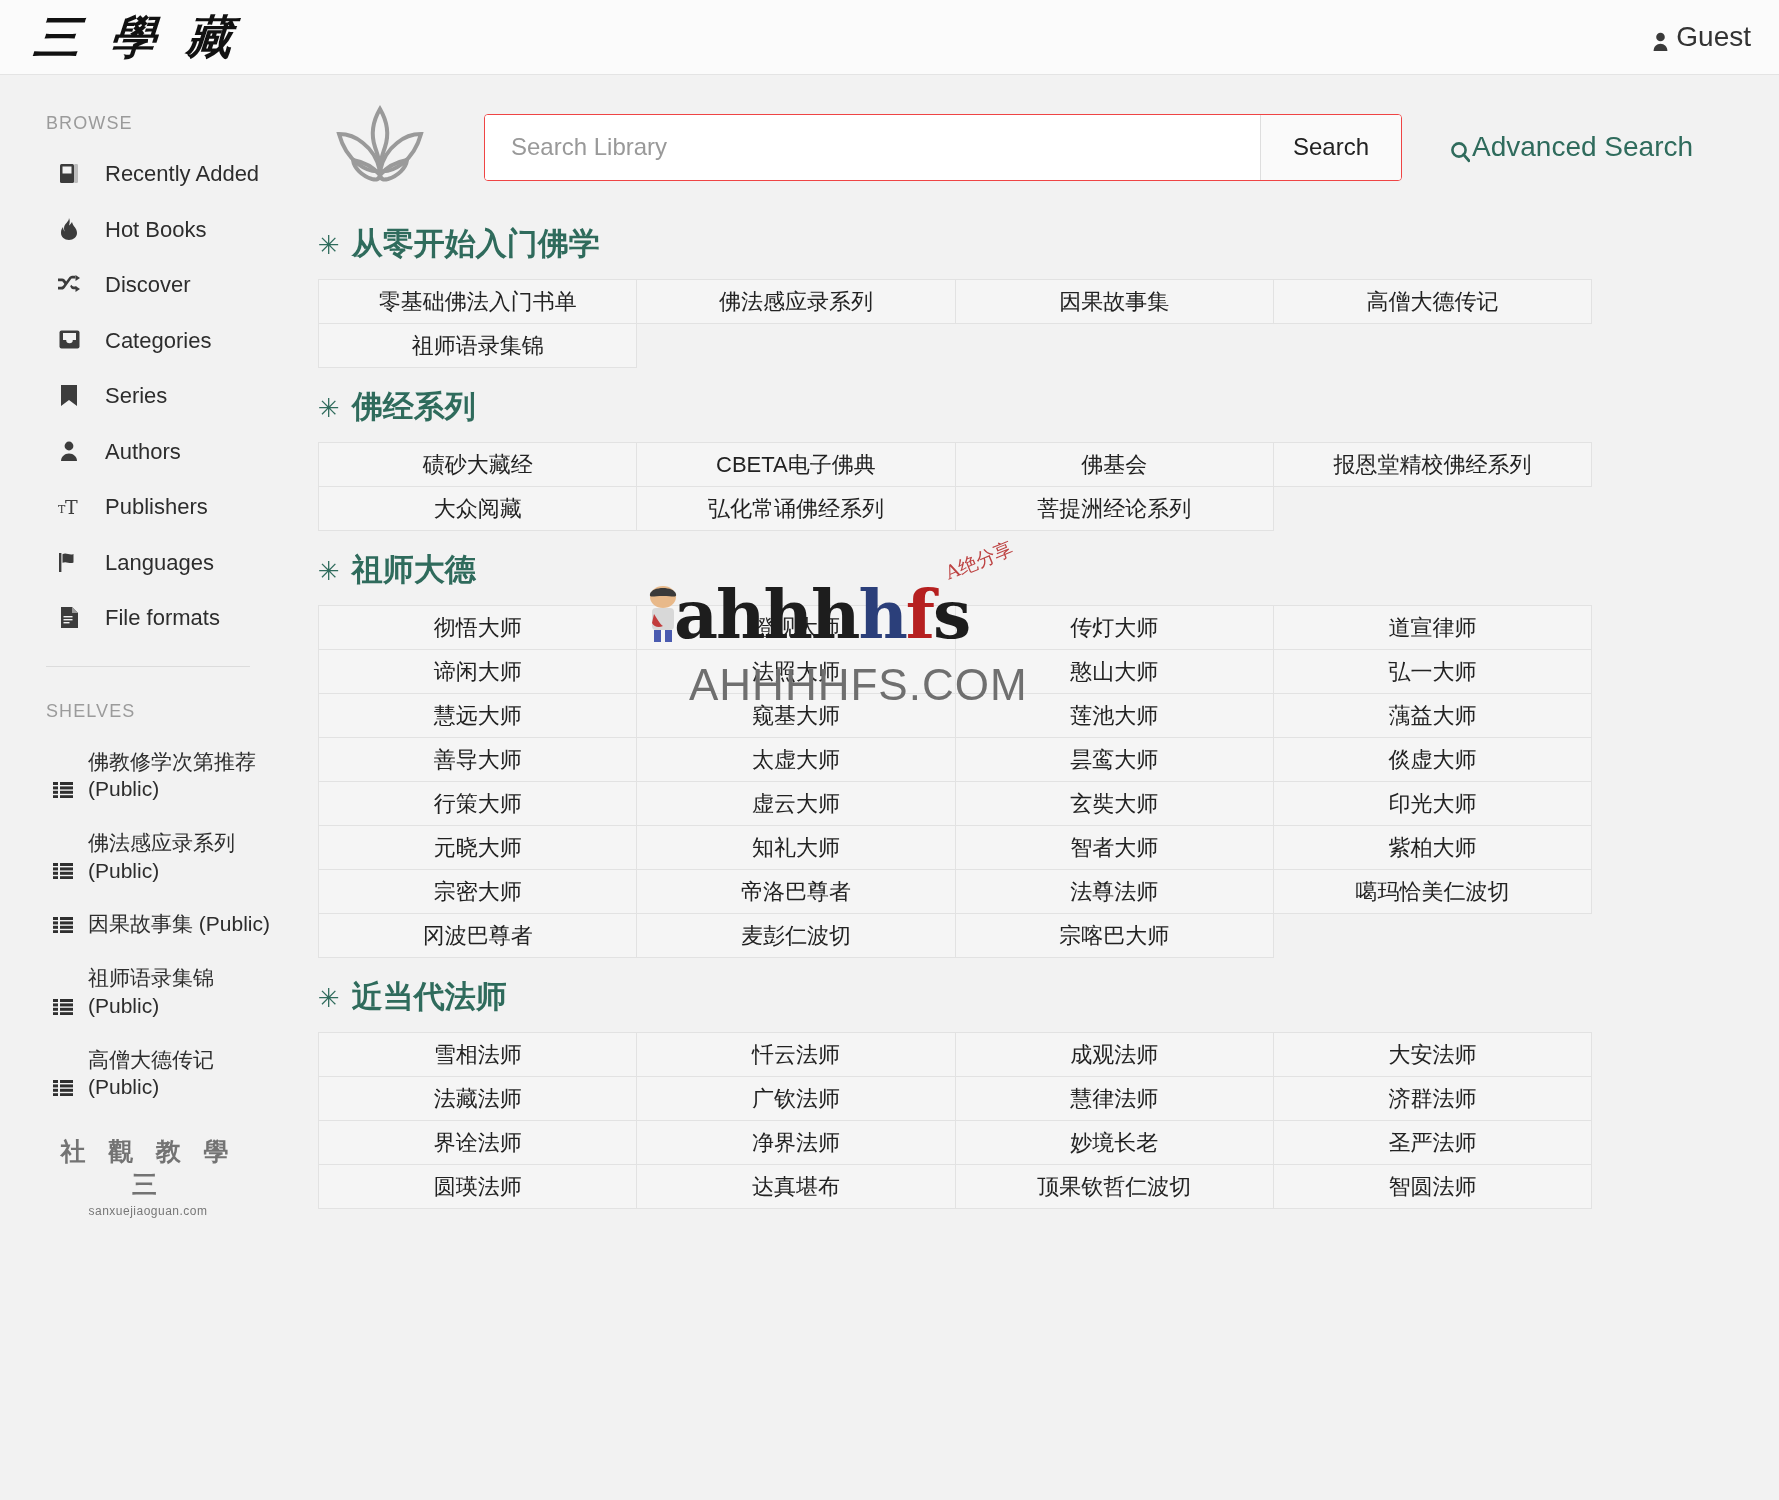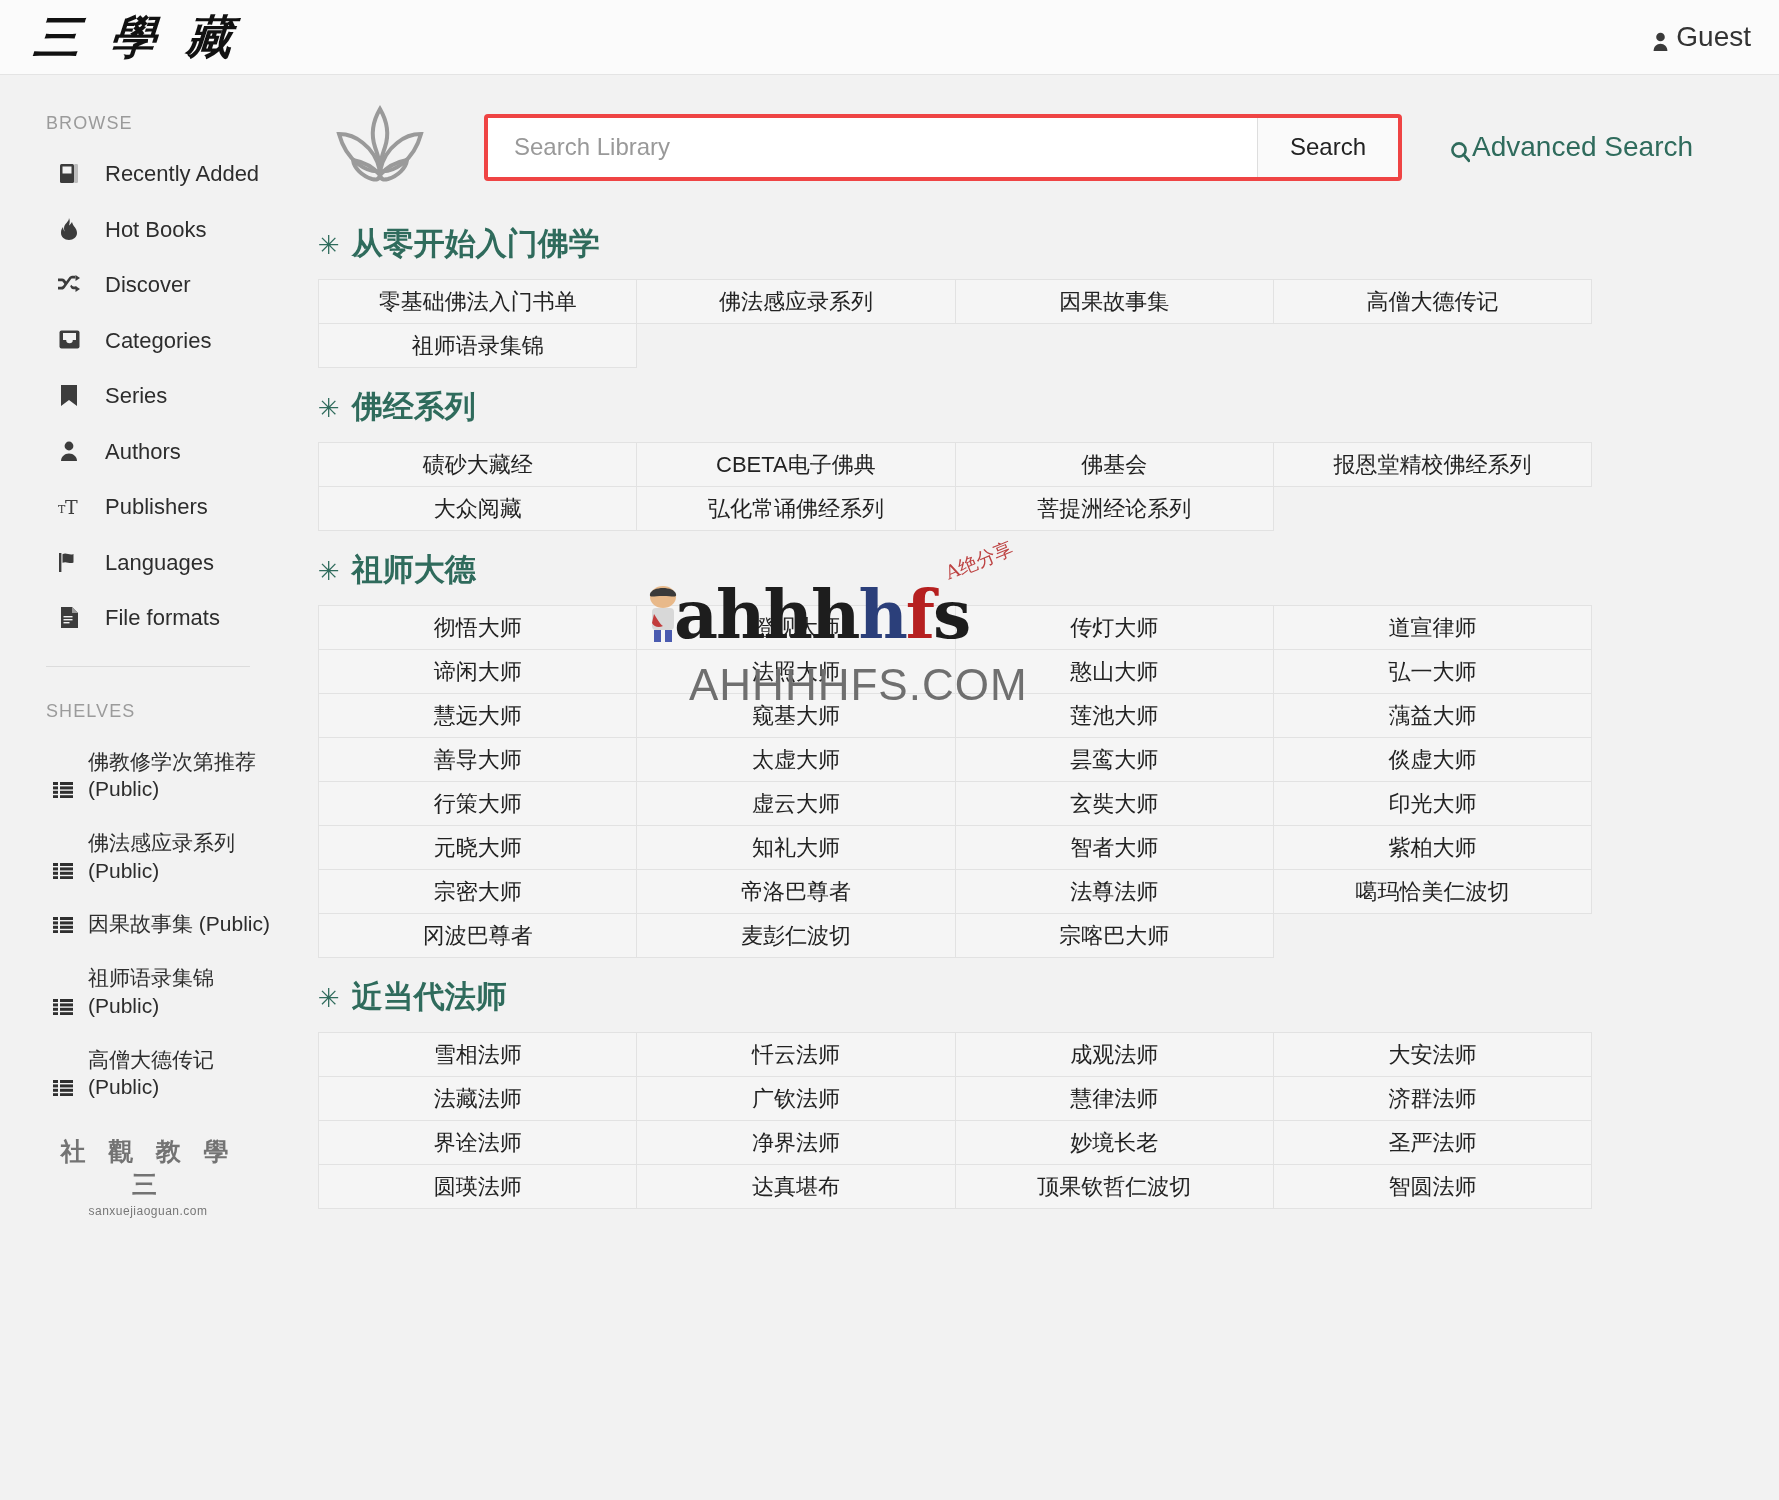--- a/index.html
+++ b/index.html
@@ -128,21 +128,21 @@
     align-items: center;
     padding: 26px 0 0 20px;
     gap: 0;
   }
   .lotus { width: 128px; height: 92px; flex: 0 0 128px; margin-right: 40px; }
   .searchbox {
     display: flex;
     width: 918px;
     height: 67px;
     background: #fff;
-    border: 4px solid #ef4444;
+    border: 1px solid #ef4444;
     border-radius: 4px;
     overflow: hidden;
   }
   .searchbox input {
     flex: 1;
     border: 0;
     outline: none;
     font-size: 24px;
     padding: 0 26px;
     color: #333;

